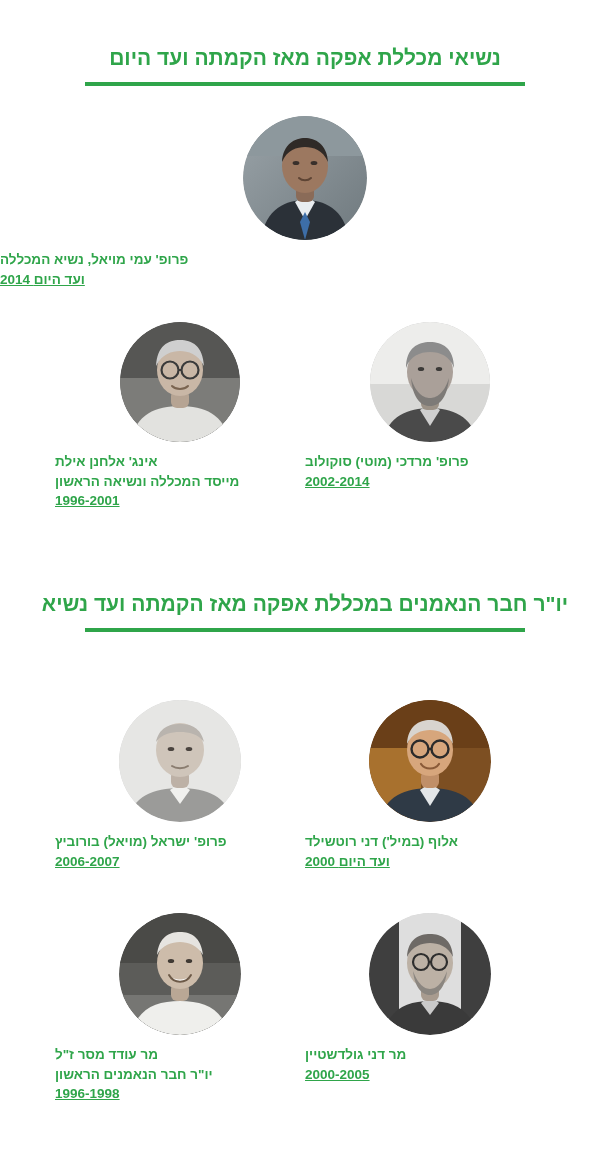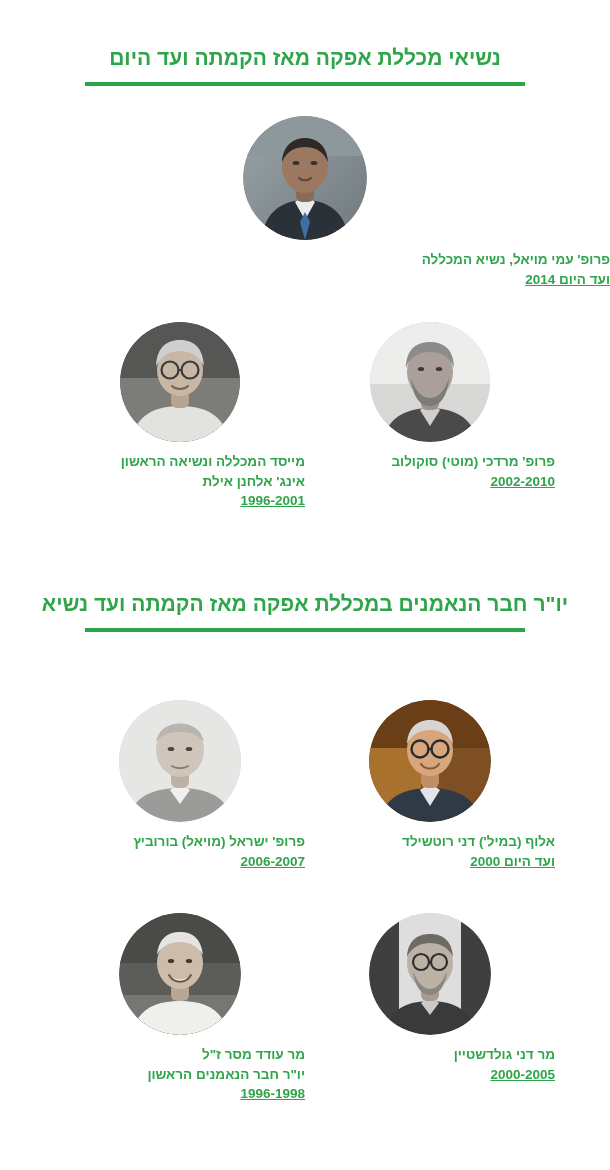--- a/index.html
+++ b/index.html
@@ -43,21 +43,21 @@
   }
 
   
   .row {
     display: flex;
     justify-content: center;
     align-items: flex-start;
     direction: rtl;
   }
   .person {
-    text-align: right;
+    text-align: left;
     direction: rtl;
   }
   .portrait {
     border-radius: 50%;
     overflow: hidden;
     margin: 0 auto;
     background: #d7d7d7;
     position: relative;
     filter: grayscale(0%);
   }
@@ -166,21 +166,21 @@
             <path d="M36 46 C36 26 48 20 60 20 C72 20 84 26 84 46 C80 34 70 30 60 30 C50 30 40 34 36 46 Z" fill="#8c8c8c"></path>
 
             <path d="M41 56 C43 78 52 84 60 84 C68 84 77 78 79 56 C74 72 66 76 60 76 C54 76 46 72 41 56 Z" fill="#7d7a77"></path>
             <ellipse cx="51" cy="47" rx="3.2" ry="2" fill="#3c3a38"></ellipse>
             <ellipse cx="69" cy="47" rx="3.2" ry="2" fill="#3c3a38"></ellipse>
           </g>
         </svg>
       </div>
       <div class="caption">
         <span class="line">פרופ' מרדכי (מוטי) סוקולוב</span>
-        <span class="line years">2002-2010</span>
+        <span class="line years">2002-2014</span>
       </div>
     </div>
 
     <div class="person">
       <div class="portrait">
         <svg width="120" height="120" viewBox="0 0 120 120" aria-hidden="true">
           <defs>
             <clipPath id="c3">
                 <circle cx="60" cy="60" r="60"></circle>
               </clipPath>
@@ -195,22 +195,22 @@
             <path d="M36 44 C37 24 48 18 60 18 C72 18 83 24 84 44 C78 32 68 29 60 29 C52 29 42 32 36 44 Z" fill="#cfcfcf"></path>
 
             <circle cx="50" cy="48" r="8.5" fill="none" stroke="#3a3a3a" stroke-width="2.2"></circle>
             <circle cx="70" cy="48" r="8.5" fill="none" stroke="#3a3a3a" stroke-width="2.2"></circle>
             <line x1="58.5" y1="48" x2="61.5" y2="48" stroke="#3a3a3a" stroke-width="2.2"></line>
             <path d="M52 64 C56 68 64 68 68 64" stroke="#7a6450" stroke-width="2" fill="none" stroke-linecap="round"></path>
           </g>
         </svg>
       </div>
       <div class="caption">
+        <span class="line">אינג' אלחנן אילת</span>
         <span class="line">מייסד המכללה ונשיאה הראשון</span>
-        <span class="line">אינג' אלחנן אילת</span>
         <span class="line years">1996-2001</span>
       </div>
     </div>
 
   </div>
 
   <div class="section" id="heading-trustees">
     <div class="section-title">
       <span class="line">יו"ר חבר הנאמנים במכללת אפקה</span>
       <span class="line">מאז הקמתה ועד נשיא</span>

